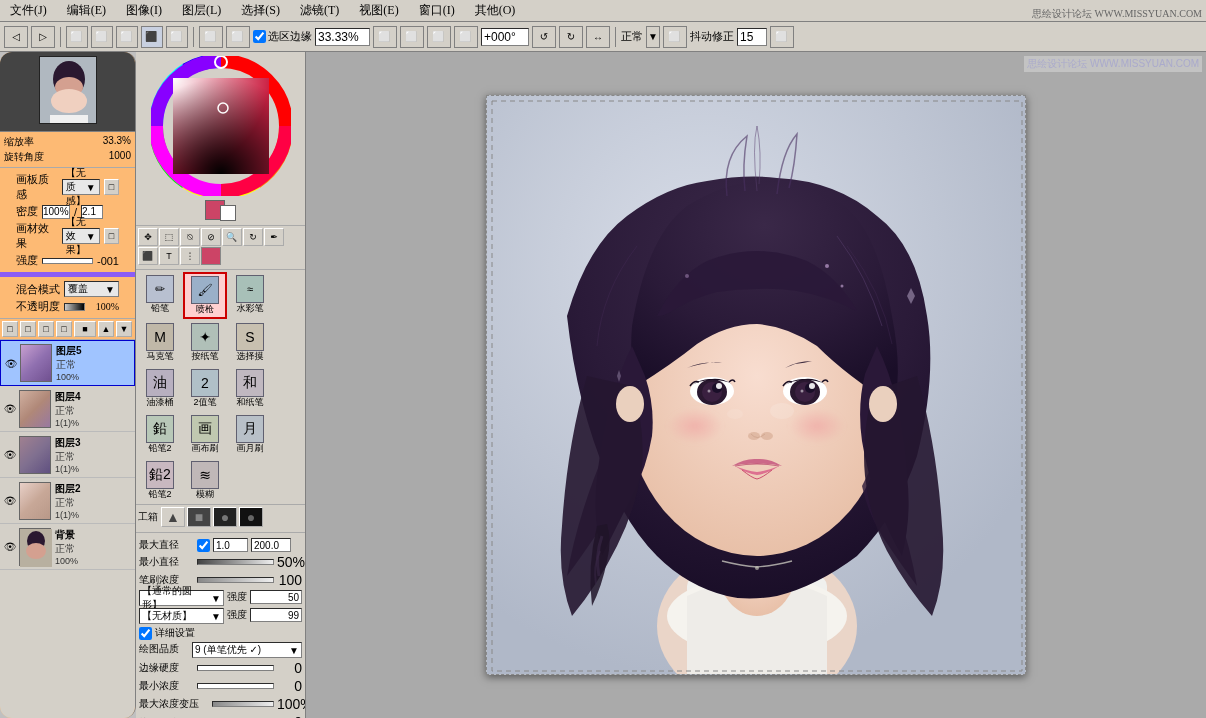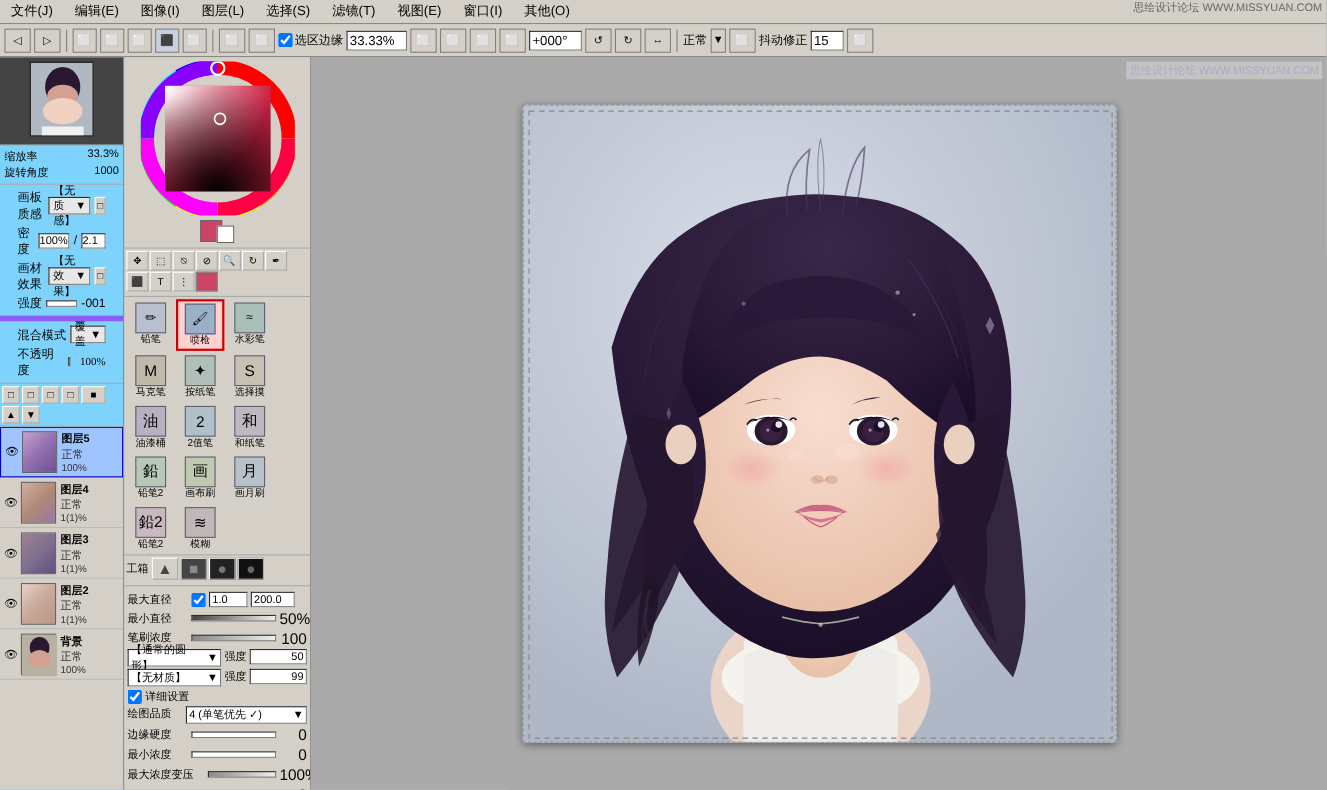--- a/index.html
+++ b/index.html
@@ -12,23 +12,24 @@
       background: #c0c0c0;
       color: #000;
     }
 
     
     #menubar {
       height: 22px;
       background: #d4d0c8;
       border-bottom: 1px solid #808080;
       display: flex;
-      align-items: flex-start;
+      align-items: flex-end;
       padding: 0 4px;
       gap: 8px;
+      font-family: Liberation Serif, serif;
     }
     .menu-item {
       padding: 2px 6px;
       cursor: pointer;
       font-size: 12px;
     }
 
     
     #toolbar {
       height: 30px;
@@ -73,26 +74,27 @@
     .toolbar-label { font-size: 11px; }
 
     
     #main {
       display: flex;
       height: calc(718px - 52px);
     }
 
     
     #left-panel {
-      width: 113px;
-      background: #7dd3fc;
+      width: 136px;
+      background: #fdba74;
       border-right: 1px solid #808080;
       display: flex;
       flex-direction: column;
       overflow: hidden;
+      border-radius: 12px;
     }
 
     
     #thumbnail-area {
       height: 80px;
       background: #888;
       border-bottom: 1px solid #808080;
       position: relative;
       display: flex;
       align-items: center;
@@ -810,21 +812,21 @@
       </div>
 
       <div class="checkbox-param">
         <input type="checkbox" checked="" style="">
         <span>详细设置</span>
       </div>
 
       <div class="dropdown-row">
         <span style="width:50px;">绘图品质</span>
         <div class="param-dropdown" style="flex:1;">
-          <span>4 (单笔优先 ✓)</span>
+          <span>9 (单笔优先 ✓)</span>
             <span>▼</span>
         </div>
       </div>
 
       <div class="brush-row">
         <span class="brush-label">边缘硬度</span>
         <div style="flex:1;height:6px;background:white;border:1px inset #808080;"></div>
         <span class="brush-val">0</span>
       </div>
 

